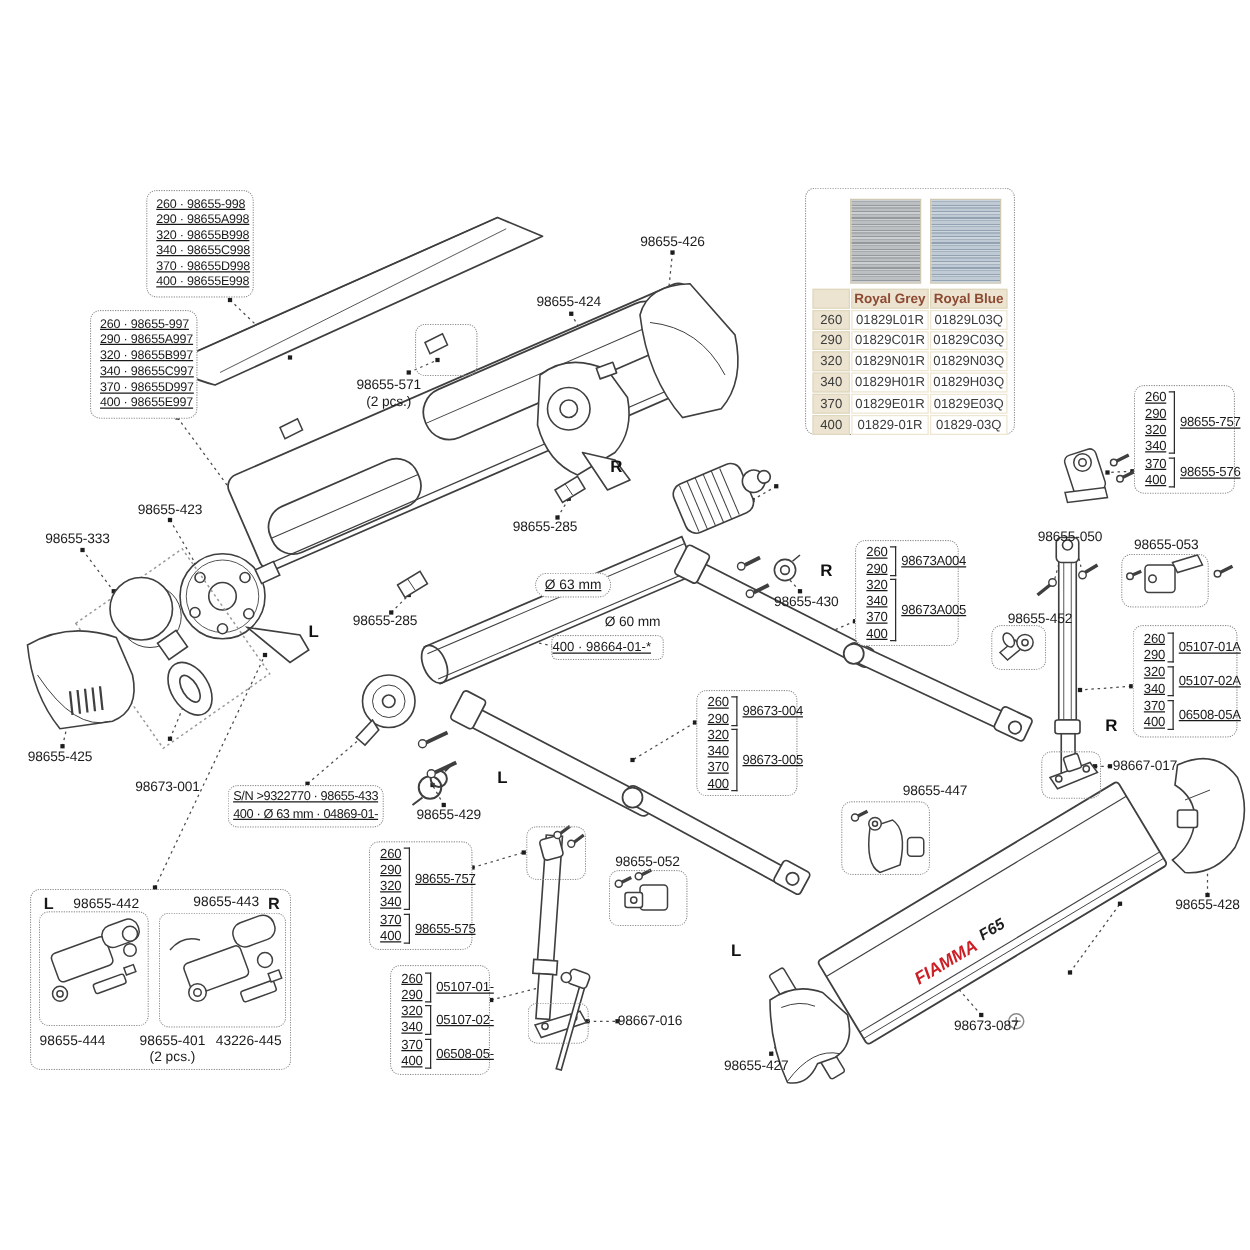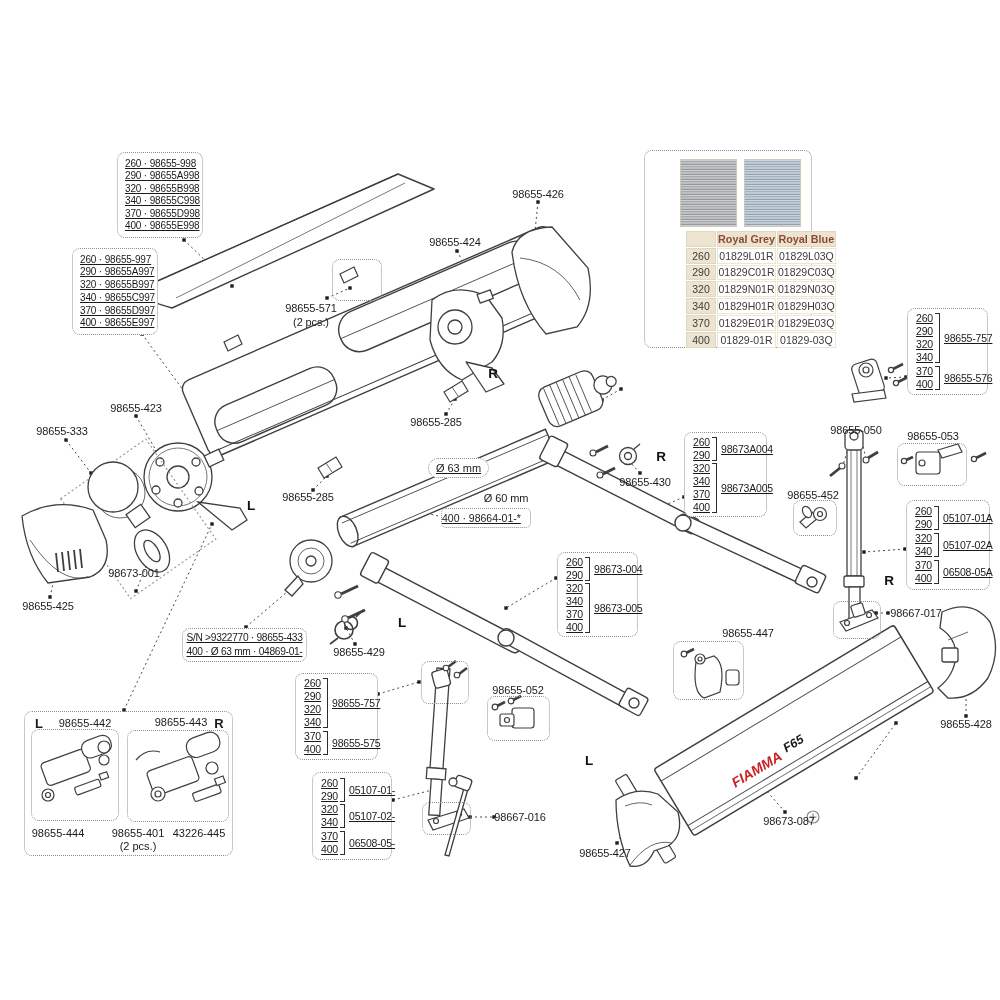--- a/index.html
+++ b/index.html
@@ -29,21 +29,21 @@
   .prt{font-size:10.5px;white-space:nowrap;letter-spacing:-0.2px;}
   .pill{border-radius:11px;display:flex;align-items:center;justify-content:center;}
   .pill span{font-size:11px;white-space:nowrap;}
   .ftable{position:absolute;left:644px;top:150px;width:168px;height:198px;z-index:2;
           box-sizing:border-box;border:1.5px dotted #8f8f8f;border-radius:8px;background:#fff;}
   .swatches{position:absolute;top:8px;left:35px;display:flex;gap:7px;}
   .swatch{width:57px;height:68px;border:1px solid #cfc8b4;box-sizing:border-box;}
   .sw-grey{background:repeating-linear-gradient(180deg,#cdd0d2 0px,#cdd0d2 1px,#a7abae 1px,#a7abae 2px,#bcbfc1 2px,#bcbfc1 4px,#96999c 4px,#96999c 5px);}
   .sw-blue{background:repeating-linear-gradient(180deg,#ccd4dc 0px,#ccd4dc 1px,#a5b2bf 1px,#a5b2bf 2px,#c0cad4 2px,#c0cad4 4px,#93a2b2 4px,#93a2b2 5px);}
   .fgrid{position:absolute;top:80px;left:5px;right:5px;display:grid;
-         grid-template-columns:30px 1fr 1fr;grid-auto-rows:15.8px;gap:1px;margin-left:36px;}
+         grid-template-columns:30px 1fr 1fr;grid-auto-rows:15.8px;gap:1px;}
   .cell{font-size:10.5px;display:flex;align-items:center;justify-content:center;
         color:#3b3b3b;background:#fff;border:0.5px solid #eee6d2;white-space:nowrap;}
   .cell.hd{background:#ece4d0;color:#8d4a33;font-weight:bold;font-size:10.8px;border-color:#e0d7bf;}
   .cell.sz{background:#ece4d0;border-color:#e0d7bf;}
   .kitlbl{position:absolute;z-index:3;transform:translate(-50%,-50%);font-size:11px;white-space:nowrap;}
   .kitltr{font-weight:bold;font-size:13px;}
 </style>
 </head>
 <body>
 
@@ -606,25 +606,25 @@
 
 <span class="lbl" style="left:538px;top:194px">98655-426</span>
 <span class="lbl" style="left:455px;top:242px">98655-424</span>
 <span class="lbl" style="left:311px;top:308px">98655-571</span>
 <span class="lbl" style="left:311px;top:322px">(2 pcs.)</span>
 <span class="lbl" style="left:136px;top:408px">98655-423</span>
 <span class="lbl" style="left:62px;top:431px">98655-333</span>
 <span class="lbl" style="left:436px;top:422px">98655-285</span>
 <span class="lbl" style="left:308px;top:497px">98655-285</span>
 <span class="lbl" style="left:48px;top:606px">98655-425</span>
-<span class="lbl" style="left:134px;top:573px">98673-001</span>
+<span class="lbl" style="left:134px;top:630px">98673-001</span>
 <span class="lbl" style="left:645px;top:482px">98655-430</span>
 <span class="lbl" style="left:856px;top:430px">98655-050</span>
 <span class="lbl" style="left:933px;top:436px">98655-053</span>
-<span class="lbl" style="left:813px;top:495px">98655-452</span>
+<span class="lbl" style="left:832px;top:495px">98655-452</span>
 <span class="lbl" style="left:506px;top:498px">Ø 60 mm</span>
 <span class="lbl" style="left:359px;top:652px">98655-429</span>
 <span class="lbl" style="left:748px;top:633px">98655-447</span>
 <span class="lbl" style="left:916px;top:613px">98667-017</span>
 <span class="lbl" style="left:520px;top:817px">98667-016</span>
 <span class="lbl" style="left:518px;top:690px">98655-052</span>
 <span class="lbl" style="left:605px;top:853px">98655-427</span>
 <span class="lbl" style="left:789px;top:821px">98673-087</span>
 <span class="lbl" style="left:966px;top:724px">98655-428</span>
 

